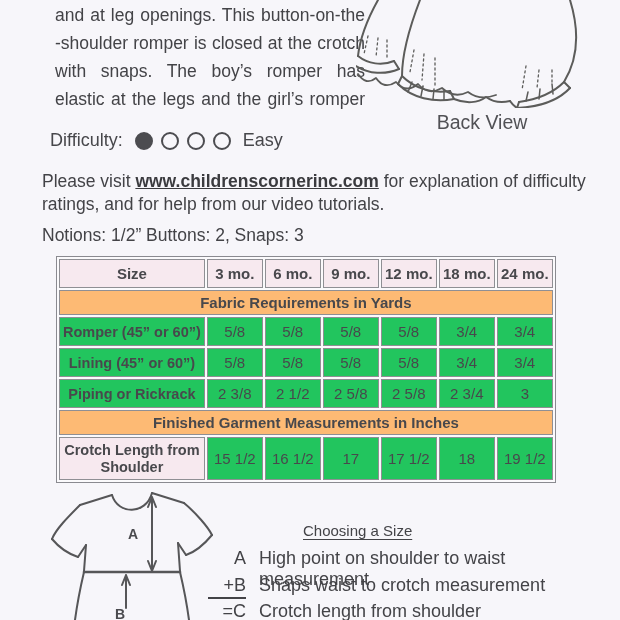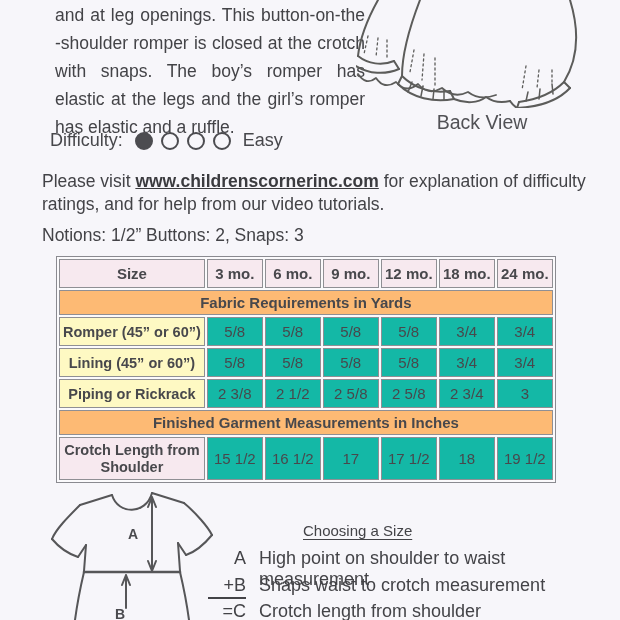--- a/index.html
+++ b/index.html
@@ -28,25 +28,25 @@
 
   
   .visit{left:42px;top:170px;width:566px;font-size:17.5px;line-height:23px;color:#434347;}
   .visit b{font-weight:bold;color:#3b3b3f;text-decoration:underline;}
 
   .notions{left:42px;top:225px;font-size:17.5px;color:#434347;}
 
   
   .size-table{left:56px;top:256px;border-collapse:separate;border-spacing:2.5px;background:#fbfafc;border:1.5px solid #8a8a90;}
   .size-table td{
-    border:1.5px solid #8f8f94;background:#14b8a6;text-align:center;vertical-align:middle;
+    border:1.5px solid #8f8f94;background:#22c55e;text-align:center;vertical-align:middle;
     font-size:15px;color:#48484c;padding:2px 3px;height:23px;
   }
   .size-table td.hdr{background:#f7e9ef;font-weight:bold;font-size:15px;}
-  .size-table td.lbl{background:#fef9c3;font-weight:bold;font-size:14.5px;white-space:nowrap;}
+  .size-table td.lbl{background:#22c55e;font-weight:bold;font-size:14.5px;white-space:nowrap;}
   .size-table td.lblwrap{background:#f7e9ef;font-weight:bold;font-size:14.5px;white-space:normal;line-height:17px;height:37px;}
   .size-table td.section{background:#fdba74;font-weight:bold;font-size:15px;height:19px;}
   .col-label{width:142px;}
   .col-m{width:56px;}
 
   
   .garment-svg{left:40px;top:481px;}
 
   
   .choose-title{left:303px;top:522px;font-size:15px;color:#434347;text-decoration:underline;text-underline-offset:3px;}
@@ -61,21 +61,20 @@
   svg text{font-family:"Liberation Sans", sans-serif;font-weight:bold;fill:#4a4a4e;}
 </style>
 </head>
 <body>
 
 <div class="abs intro">
   <div class="jline">and at leg openings.  This button-on-the</div>
   <div class="jline">-shoulder romper is closed at the crotch</div>
   <div class="jline">with snaps.   The boy’s romper has</div>
   <div class="jline">elastic at the legs and the girl’s romper</div>
-  <div class="lastline">has elastic and a ruffle.</div>
 </div>
 
 <div class="abs difficulty">
   <span>Difficulty:</span>
   <span class="dots">
     <span class="dot filled"></span>
     <span class="dot"></span>
     <span class="dot"></span>
     <span class="dot"></span>
   </span>

